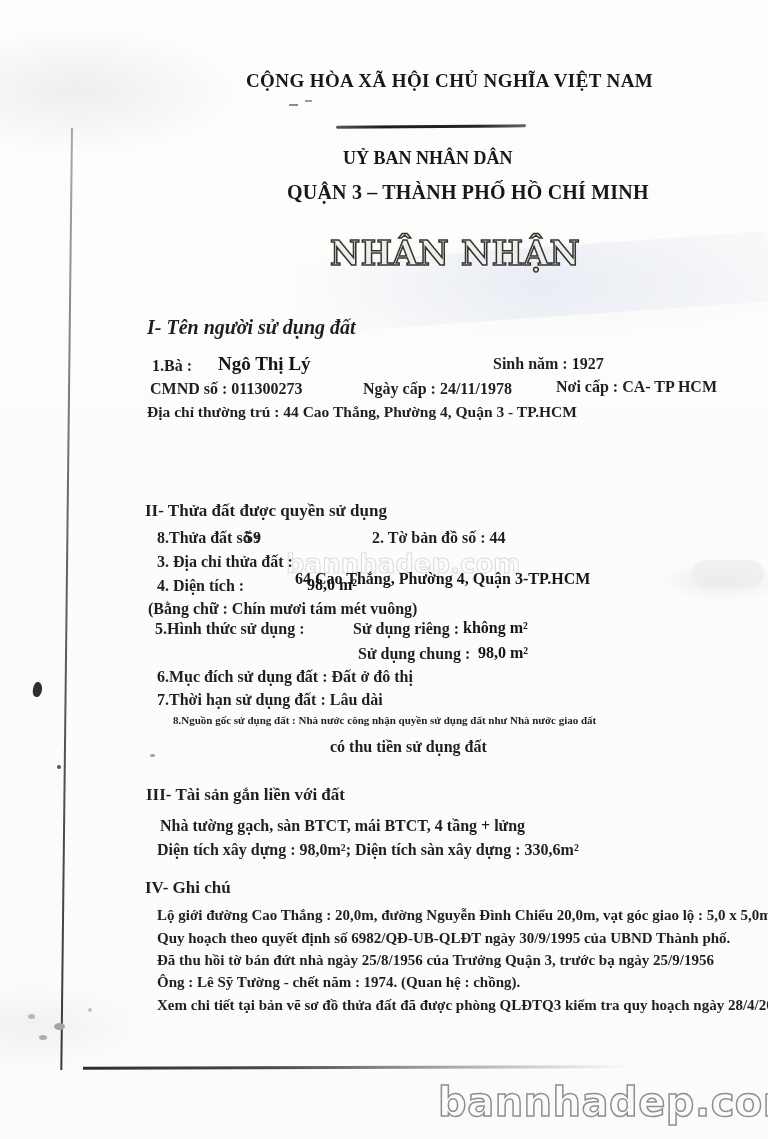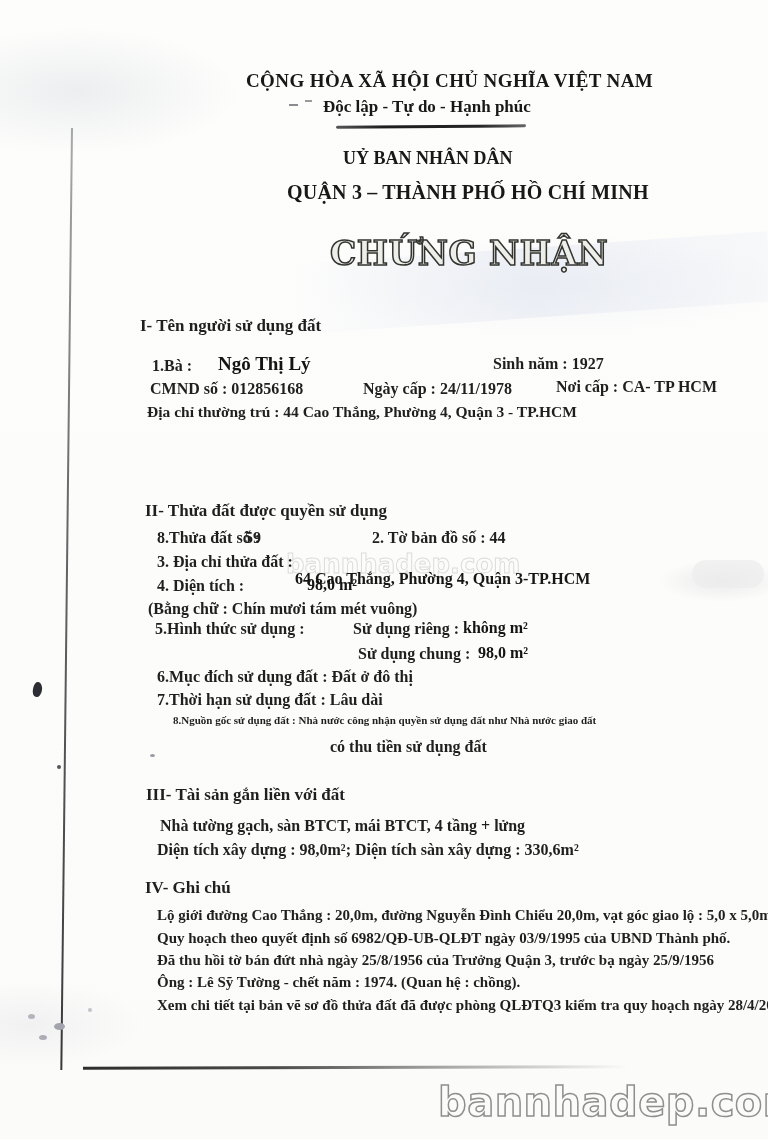--- a/index.html
+++ b/index.html
@@ -29,21 +29,21 @@
   .auth-loc     { left:263px; top:181px; font-size:20px; letter-spacing:0.2px;margin-left:24px; }
 
   .doc-title {
     position:absolute; left:330px; top:234px; white-space:nowrap;
     font-family:"DejaVu Serif","Liberation Serif",serif;
     font-size:33px; font-weight:700; letter-spacing:0.5px;
     color:#ededea; -webkit-text-stroke:1.5px #33332f;
     text-shadow:0 0 1px rgba(40,40,40,0.35);
   }
 
-  .s1-heading { left:140px; top:316px; font-size:17px; }
+  .s1-heading { left:147px; top:316px; font-size:20px;font-style:italic; }
   .s1-balabel { left:152px; top:357px; }
   .s1-name    { left:218px; top:353px; font-size:19px; color:#141414; }
   .s1-birth   { left:493px; top:355px; }
   .s1-id      { left:150px; top:380px; }
   .s1-date    { left:363px; top:380px; }
   .s1-place   { left:556px; top:378px; }
   .s1-addr    { left:147px; top:403px; font-size:15.5px; }
 
   .s2-heading { left:145px; top:501px; font-size:17px; }
   .s2-parcel-l{ left:157px; top:529px; }
@@ -119,35 +119,34 @@
   <div class="speck sp1"></div>
   <div class="speck sp2"></div>
   <div class="speck sp3"></div>
   <div class="speck sp4"></div>
   <div class="speck sp5"></div>
   <div class="speck sp6"></div>
   <div class="wm wm-mid">bannhadep.com</div>
   <div class="wm wm-bottom">bannhadep.com</div>
 
   <div class="hd nat-country">CỘNG HÒA XÃ HỘI CHỦ NGHĨA VIỆT NAM</div>
-  <div class="hd nat-motto">Độc lập - Tự do - Hạnh phúc</div>
   <div class="nat-rule"></div>
   <div class="dash1"></div>
   <div class="dash2"></div>
 
   <div class="hd auth-name">UỶ BAN NHÂN DÂN</div>
   <div class="hd auth-loc">QUẬN 3 – THÀNH PHỐ HỒ CHÍ MINH</div>
 
-  <div class="doc-title">CHỨNG NHẬN</div>
+  <div class="doc-title">NHÂN NHẬN</div>
 
   <div class="ln s1-heading">I- Tên người sử dụng đất</div>
   <div class="ln s1-balabel">1.Bà :</div>
   <div class="ln s1-name">Ngô Thị Lý</div>
   <div class="ln s1-birth">Sinh năm : 1927</div>
-  <div class="ln s1-id">CMND số : 012856168</div>
+  <div class="ln s1-id">CMND số : 011300273</div>
   <div class="ln s1-date">Ngày cấp : 24/11/1978</div>
   <div class="ln s1-place">Nơi cấp : CA- TP HCM</div>
   <div class="ln s1-addr">Địa chỉ thường trú : 44 Cao Thắng, Phường 4, Quận 3 - TP.HCM</div>
 
   <div class="ln s2-heading">II- Thửa đất được quyền sử dụng</div>
   <div class="ln s2-parcel-l">8.Thửa đất số :</div>
   <div class="ln s2-parcel-v">59</div>
   <div class="ln s2-map">2. Tờ bản đồ số : 44</div>
   <div class="ln s2-addr-l">3. Địa chỉ thửa đất :</div>
   <div class="ln s2-addr-v">64 Cao Thắng, Phường 4, Quận 3-TP.HCM</div>
@@ -163,18 +162,18 @@
   <div class="ln s2-term">7.Thời hạn sử dụng đất : Lâu dài</div>
   <div class="ln s2-origin1">8.Nguồn gốc sử dụng đất : Nhà nước công nhận quyền sử dụng đất như Nhà nước giao đất</div>
   <div class="ln s2-origin2">có thu tiền sử dụng đất</div>
 
   <div class="ln s3-heading">III- Tài sản gắn liền với đất</div>
   <div class="ln s3-line1">Nhà tường gạch, sàn BTCT, mái BTCT, 4 tầng + lửng</div>
   <div class="ln s3-line2">Diện tích xây dựng : 98,0m²; Diện tích sàn xây dựng : 330,6m²</div>
 
   <div class="ln s4-heading">IV- Ghi chú</div>
   <div class="ln s4-n0">Lộ giới đường Cao Thắng : 20,0m, đường Nguyễn Đình Chiểu 20,0m, vạt góc giao lộ : 5,0 x 5,0m</div>
-  <div class="ln s4-n1">Quy hoạch theo quyết định số 6982/QĐ-UB-QLĐT ngày 03/9/1995 của UBND Thành phố.</div>
+  <div class="ln s4-n1">Quy hoạch theo quyết định số 6982/QĐ-UB-QLĐT ngày 30/9/1995 của UBND Thành phố.</div>
   <div class="ln s4-n2">Đã thu hồi tờ bán đứt nhà ngày 25/8/1956 của Trưởng Quận 3, trước bạ ngày 25/9/1956</div>
   <div class="ln s4-n3">Ông : Lê Sỹ Tường - chết năm : 1974. (Quan hệ : chồng).</div>
   <div class="ln s4-n4">Xem chi tiết tại bản vẽ sơ đồ thửa đất đã được phòng QLĐTQ3 kiểm tra quy hoạch ngày 28/4/2005</div>
 
 </div>
 
 </body></html>

